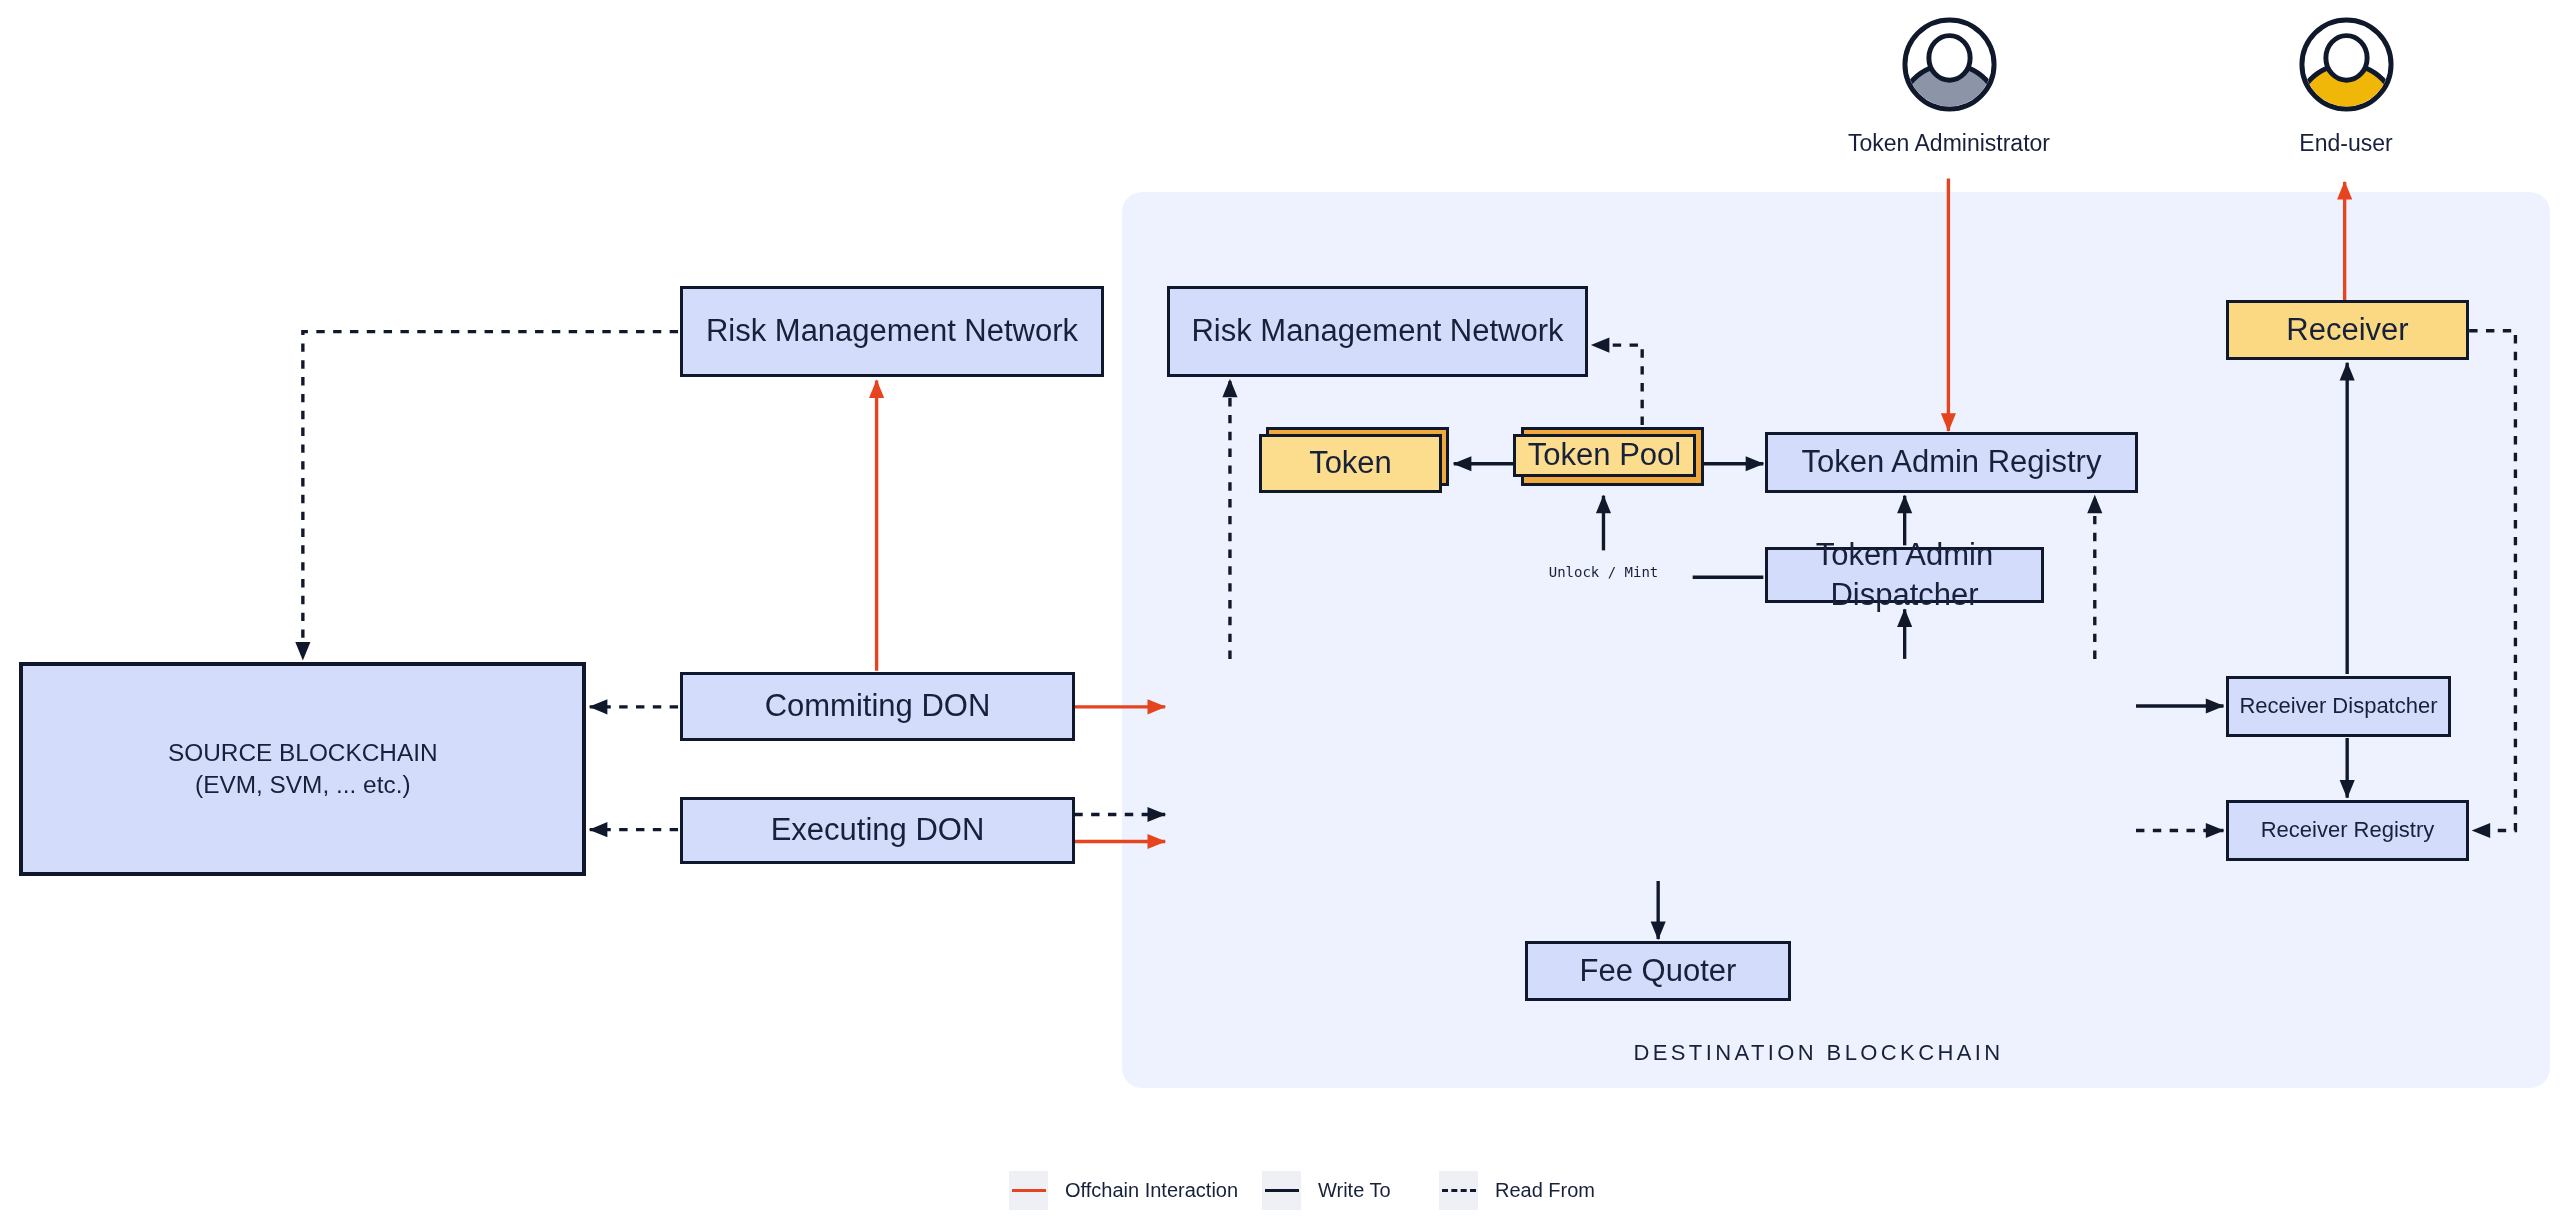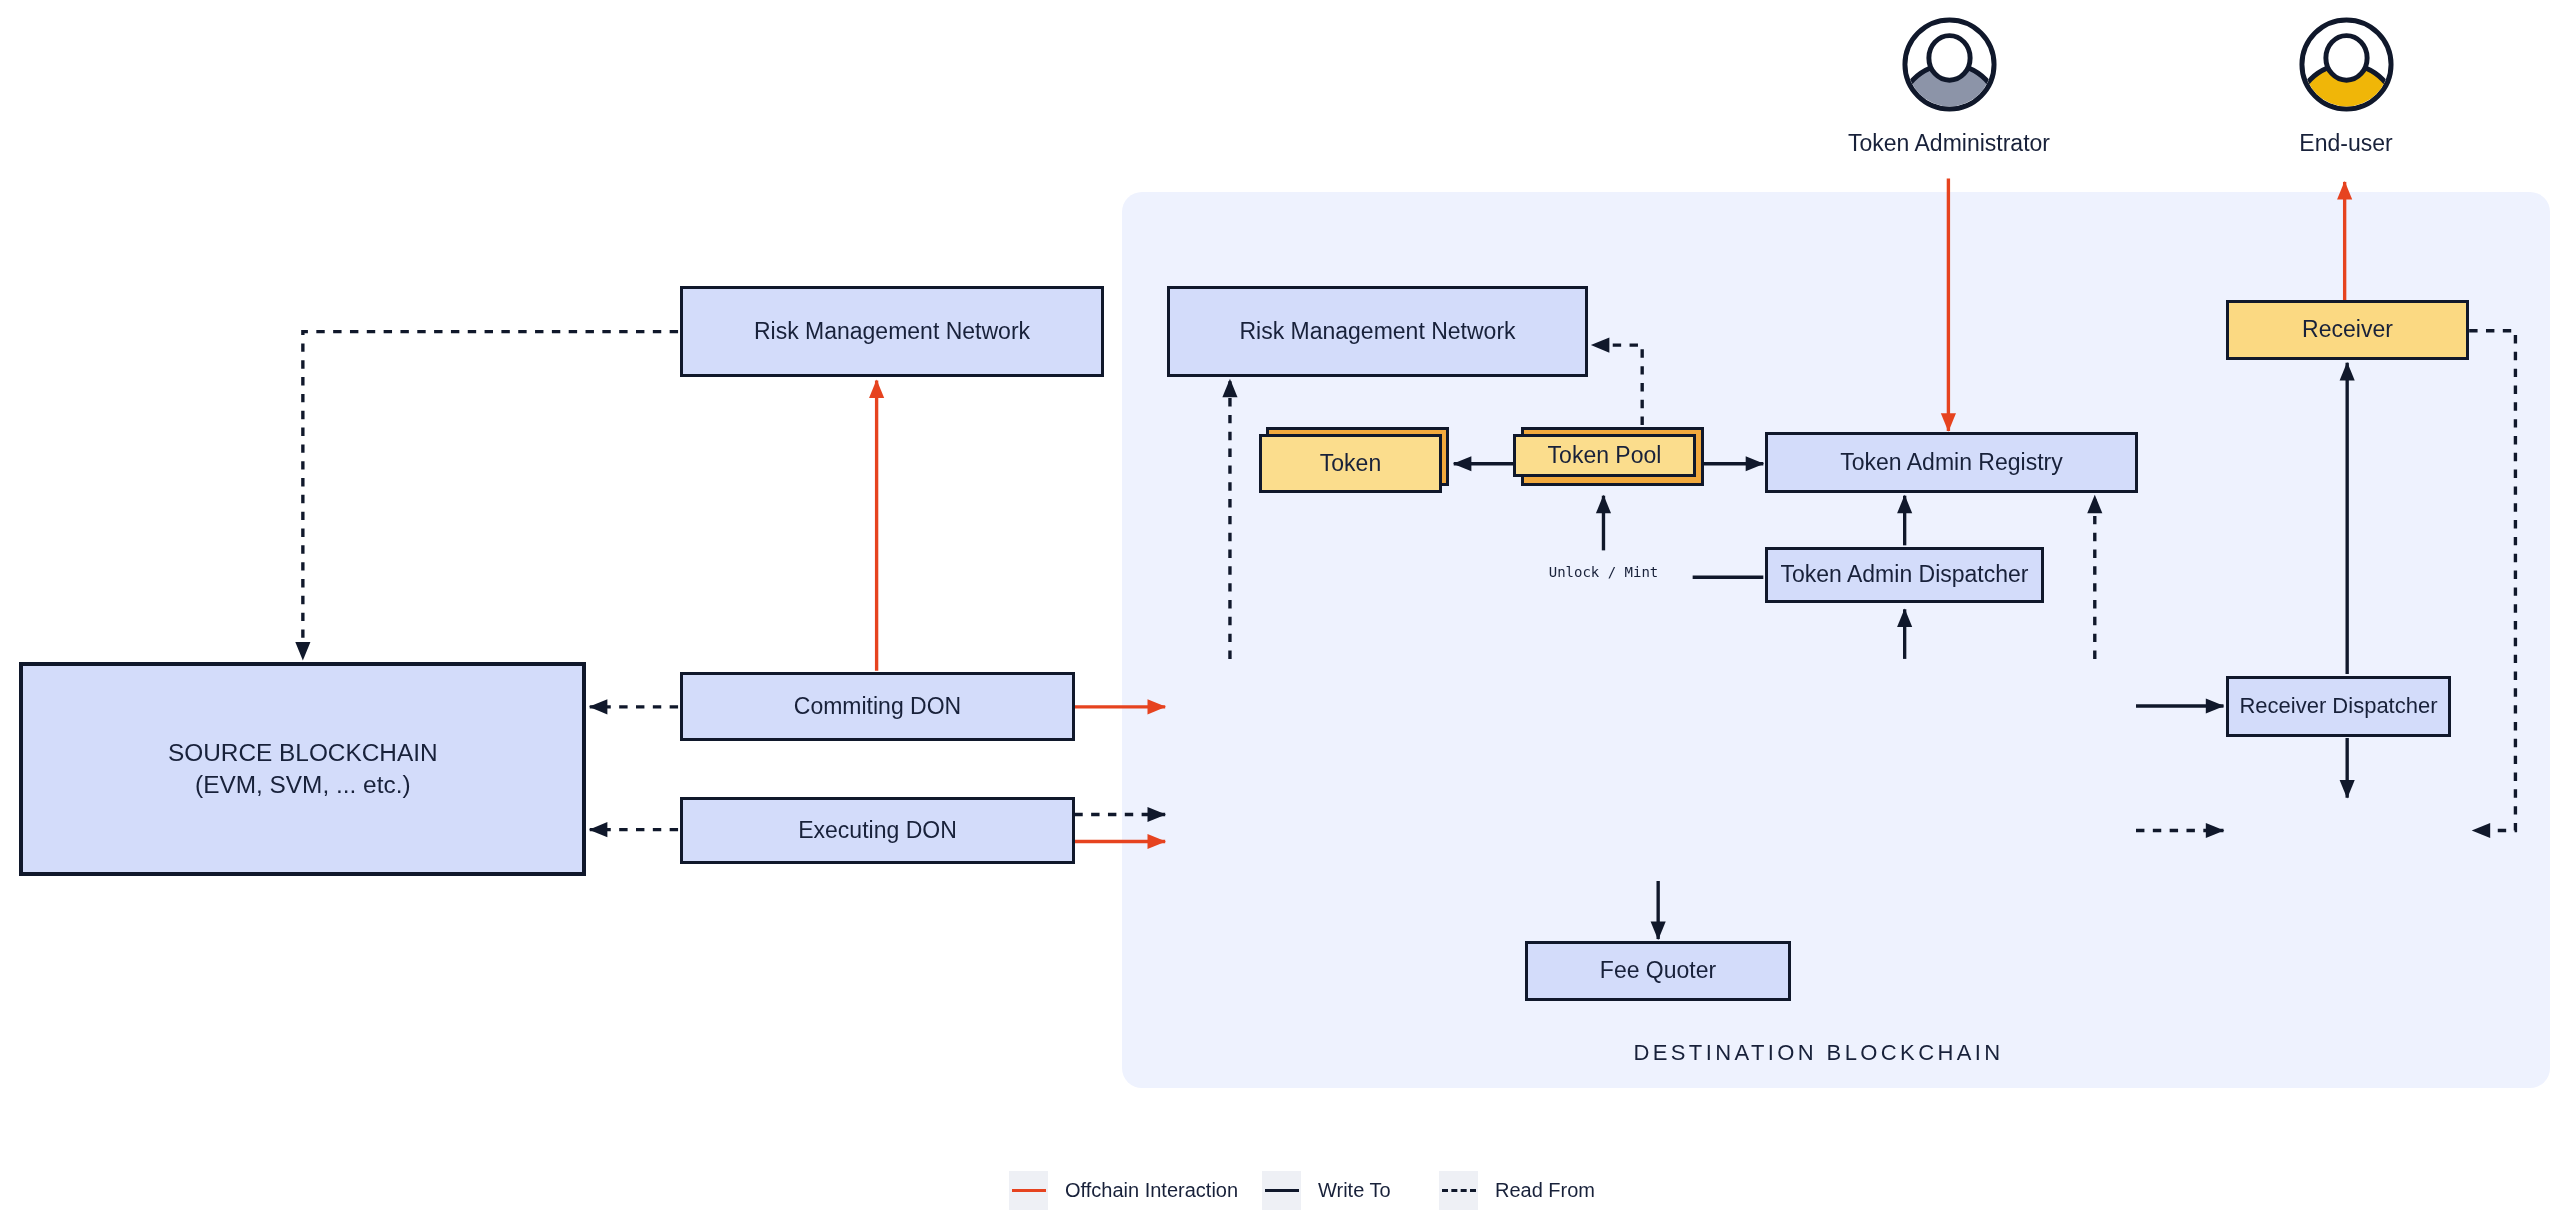--- a/index.html
+++ b/index.html
@@ -15,21 +15,21 @@
   #dest-panel{
     left:1122px;top:192px;width:1428px;height:896px;
     background:#EEF2FE;border-radius:20px;
   }
   .node{
     position:absolute;
     display:flex;align-items:center;justify-content:center;
     background:#D3DCFA;
     border:3.4px solid #10182B;
     box-sizing:border-box;
-    font-size:23px;font-weight:500;color:#18213A;
+    font-size:31px;font-weight:500;color:#18213A;
     text-align:center;line-height:1.3;
     z-index:3;
   }
   .node.yellow{background:#FBDD8D;}
   .node.yellow-back{background:#F1A93D;z-index:2;}
   .node.receiver-yellow{background:#FBD982;}
   .node.big{border-width:4.2px;}
   #offramp{background:#B4C8F8;}
   #connectors{left:0;top:0;z-index:1;}
   .panel-label{
@@ -184,20 +184,23 @@
   </div>
 
   <div class="node receiver-yellow" style="left:2226px;top:300px;width:243px;height:60px;">
     <span>Receiver</span>
   </div>
 
   <div class="node" style="left:2226px;top:676px;width:225px;height:61px;font-size:22px;">
     <span>Receiver Dispatcher</span>
   </div>
 
+  <div class="node" style="left:2226px;top:800px;width:243px;height:61px;font-size:22px;">
+    <span>Receiver Registry</span>
+  </div>
 
   <div class="panel-label" style="left:1566px;top:1040px;width:505px;">DESTINATION BLOCKCHAIN</div>
 
   <div class="legend" style="left:1009px;top:1171px;">
     <div class="legend-swatch">
       <div class="legend-line red"></div>
     </div>
     <div class="legend-label">Offchain Interaction</div>
   </div>
 

